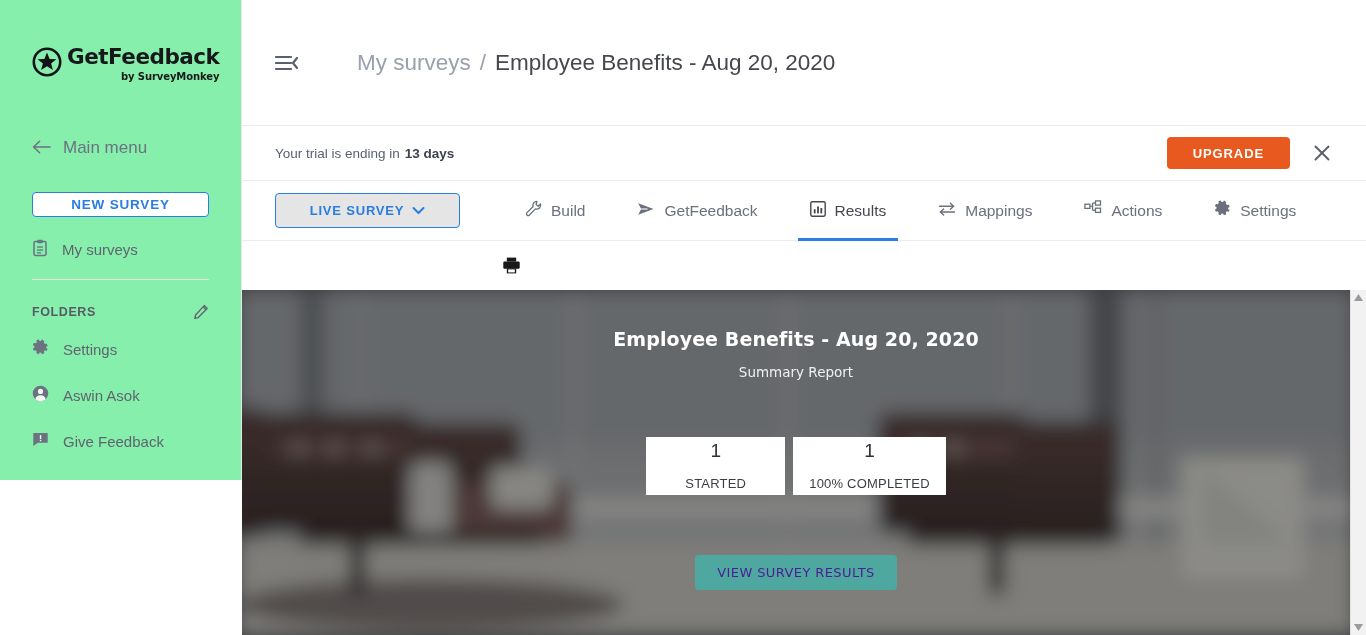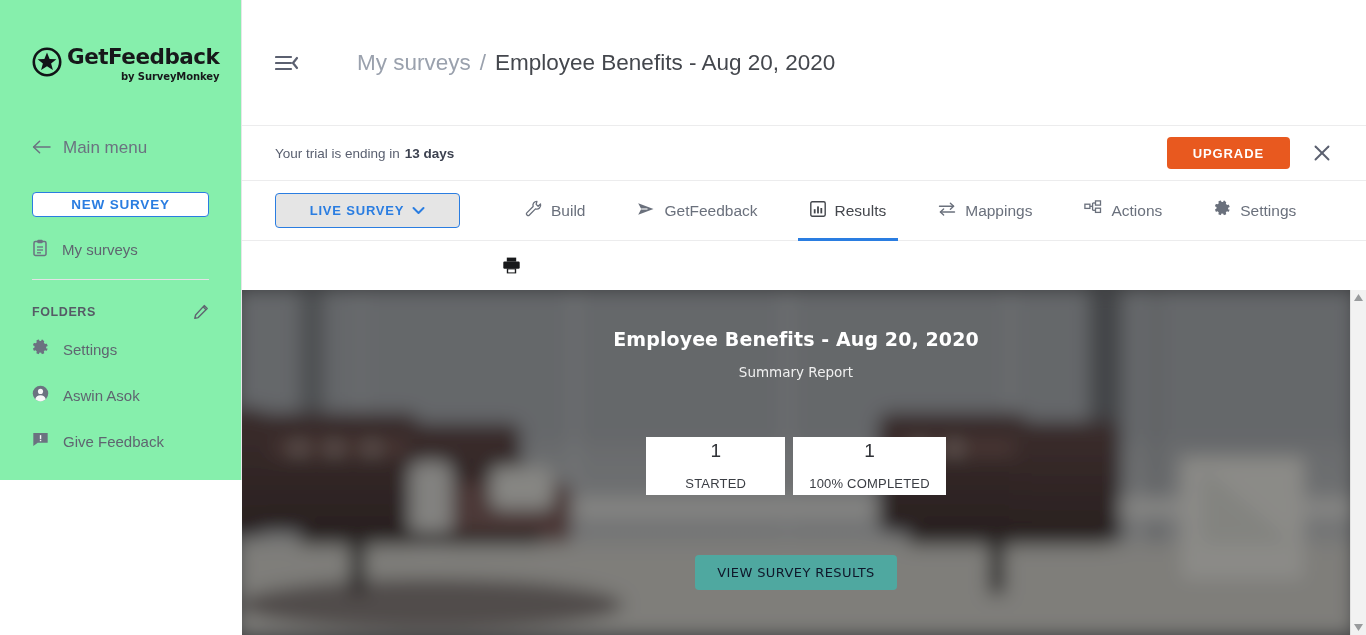--- a/index.html
+++ b/index.html
@@ -194,21 +194,21 @@
   .stats { display: flex; gap: 8px; margin-top: 57px; }
   .stat-card {
     background: #ffffff; min-width: 139px; height: 58px;
     display: flex; flex-direction: column; align-items: center; justify-content: center;
     padding: 0 16px;
   }
   .stat-value { font-size: 19px; color: #2f3136; line-height: 1.1; }
   .stat-label { font-size: 13px; color: #3b3e44; margin-top: 14px; letter-spacing: 0.2px; }
   .view-results-btn {
     margin-top: 60px;
-    background: #4fa8a0; color: #0f172a; border: none; border-radius: 4px;
+    background: #4fa8a0; color: #4c1d95; border: none; border-radius: 4px;
     height: 35px; padding: 0 22px;
     font-size: 13px; letter-spacing: 0.4px; cursor: pointer;
     font-family: "DejaVu Sans", sans-serif;
   }
 
   
   .scrollbar {
     width: 16px; flex: 0 0 16px; background: #f2f2f2;
     border-left: 1px solid #e2e2e2;
     display: flex; flex-direction: column; align-items: center;

